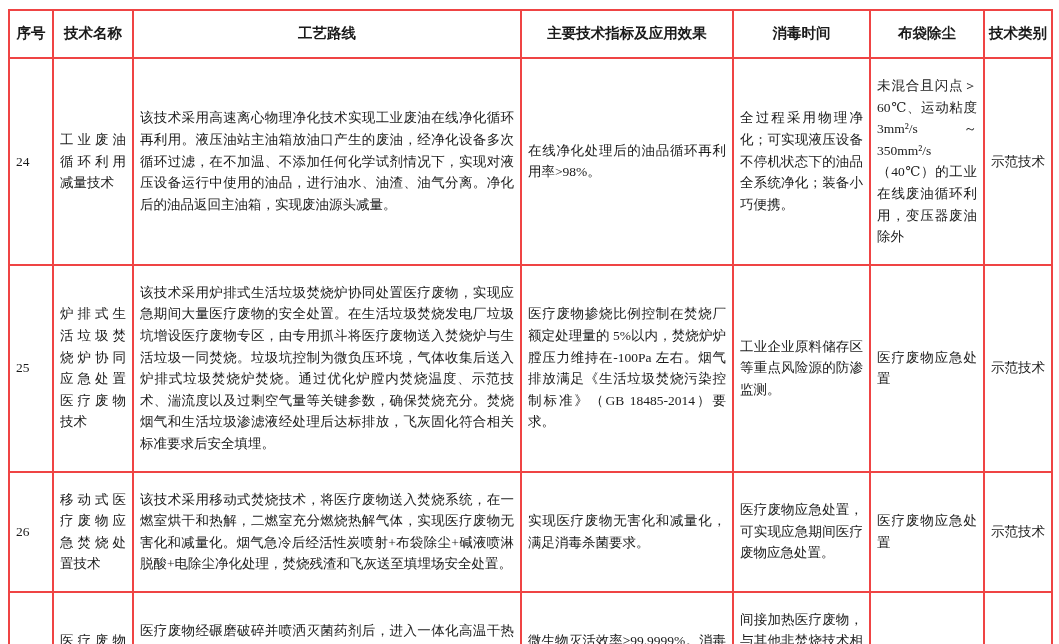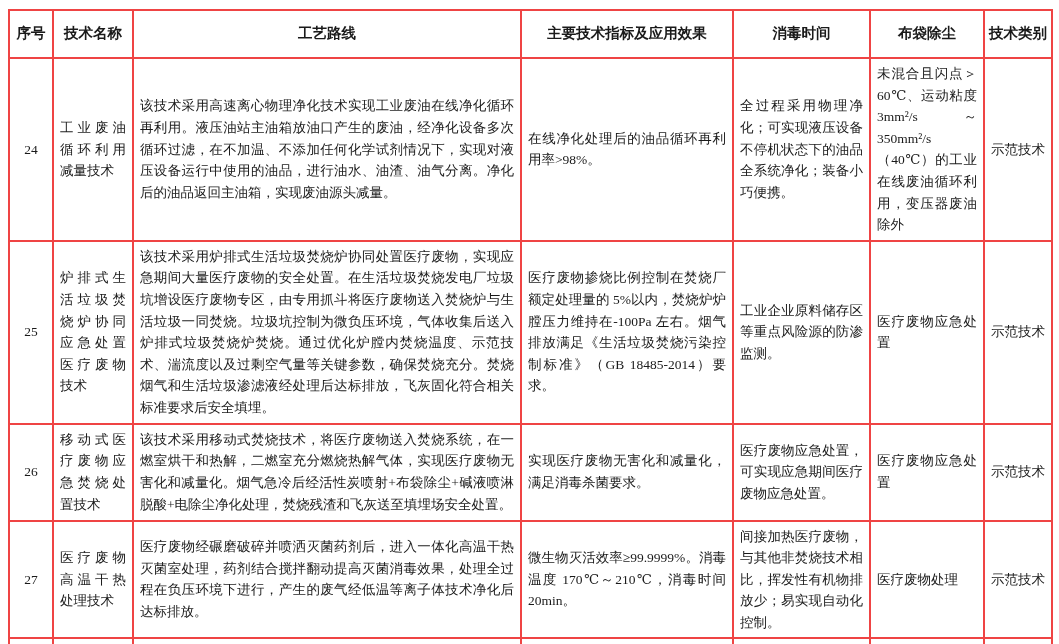--- a/index.html
+++ b/index.html
@@ -32,24 +32,24 @@
   table.doc-table th {
     font-size: 14.5px;
     font-weight: bold;
     text-align: center;
     padding: 2px 4px;
     line-height: 1.35;
   }
   table.doc-table td {
     font-size: 13.5px;
     line-height: 1.6;
-    padding: 4px 6px;
+    padding: 16px 6px;
   }
   td.col-no {
-    text-align: center;
+    text-align: left;
     font-family: "Liberation Serif", "DejaVu Serif", serif;
   }
   td.col-name {
     text-align: justify;
     text-justify: inter-character;
     padding: 2px 7px;
     border-radius: 18px;
   }
   td.col-route,
   td.col-ind,

